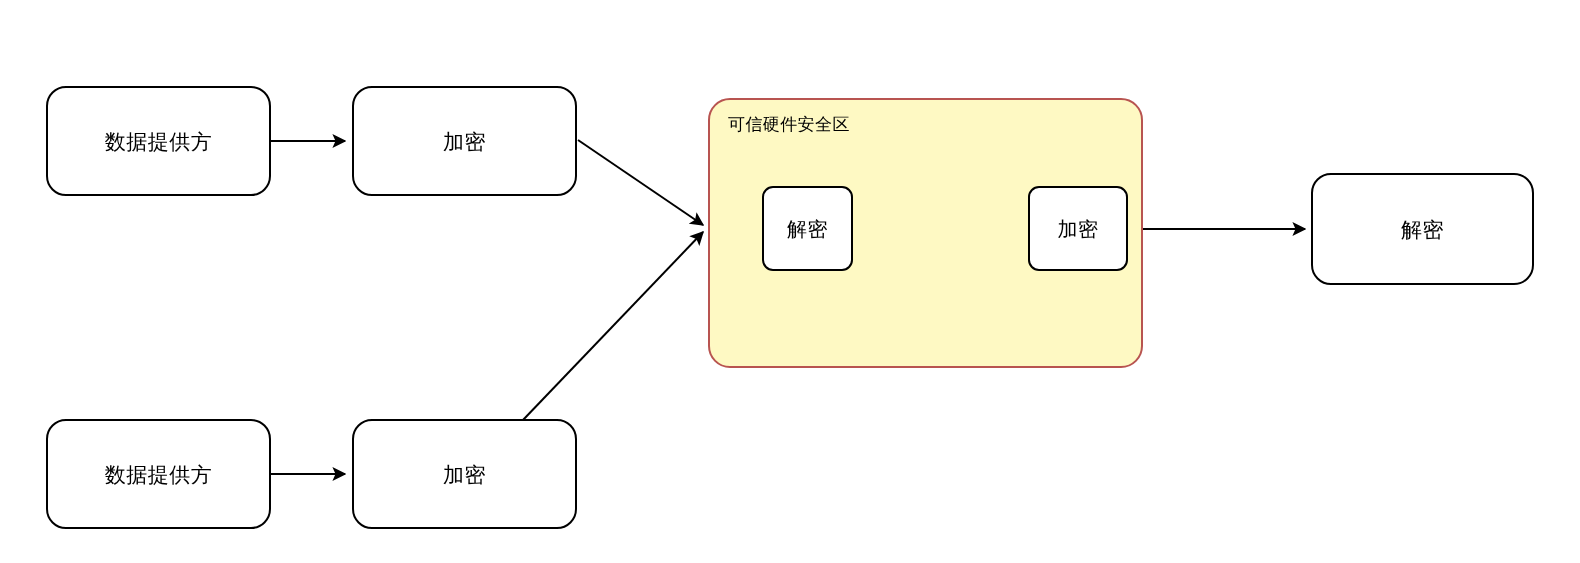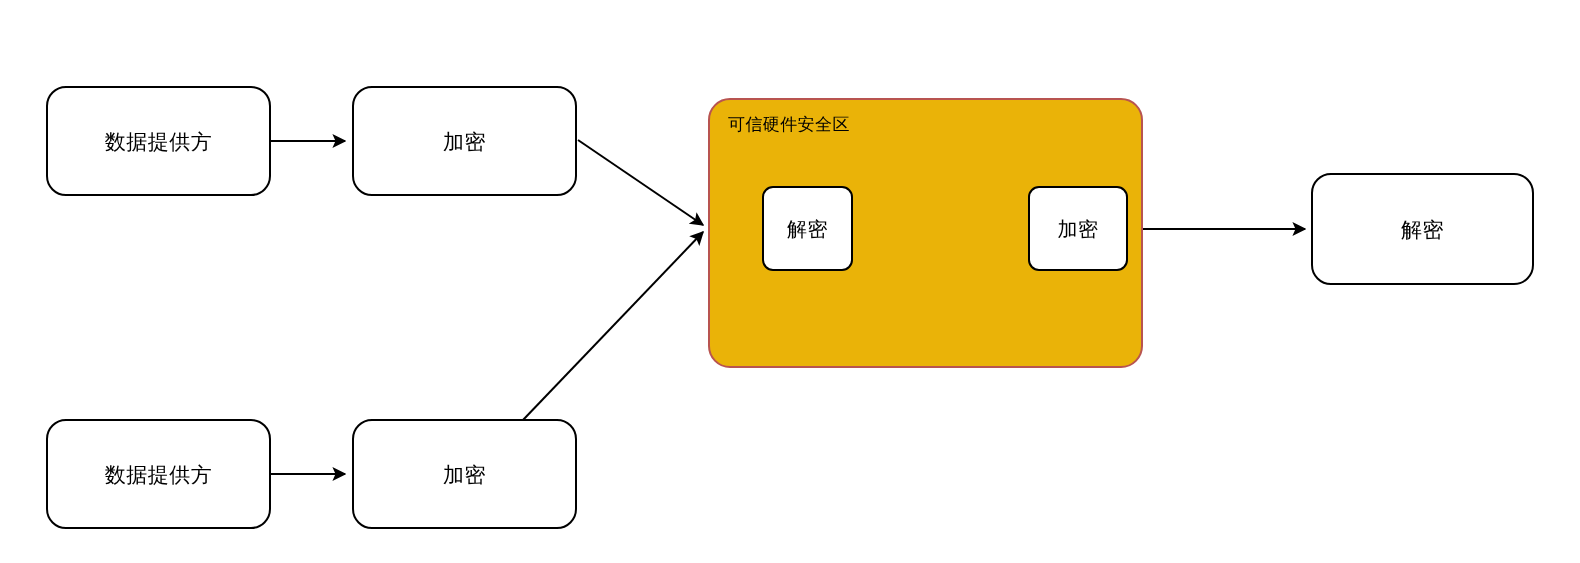--- a/index.html
+++ b/index.html
@@ -40,21 +40,21 @@
     z-index: 2;
   }
   .node.inner {
     border-radius: 11px;
     font-size: 20px;
     z-index: 3;
   }
   .enclave {
     position: absolute;
     box-sizing: border-box;
-    background: #eab308;
+    background: #fef9c3;
     border: 2px solid #b85450;
     border-radius: 22px;
     z-index: 1;
   }
   .enclave-label {
     position: absolute;
     left: 18px;
     top: 13px;
     font-size: 17px;
     color: #000000;

